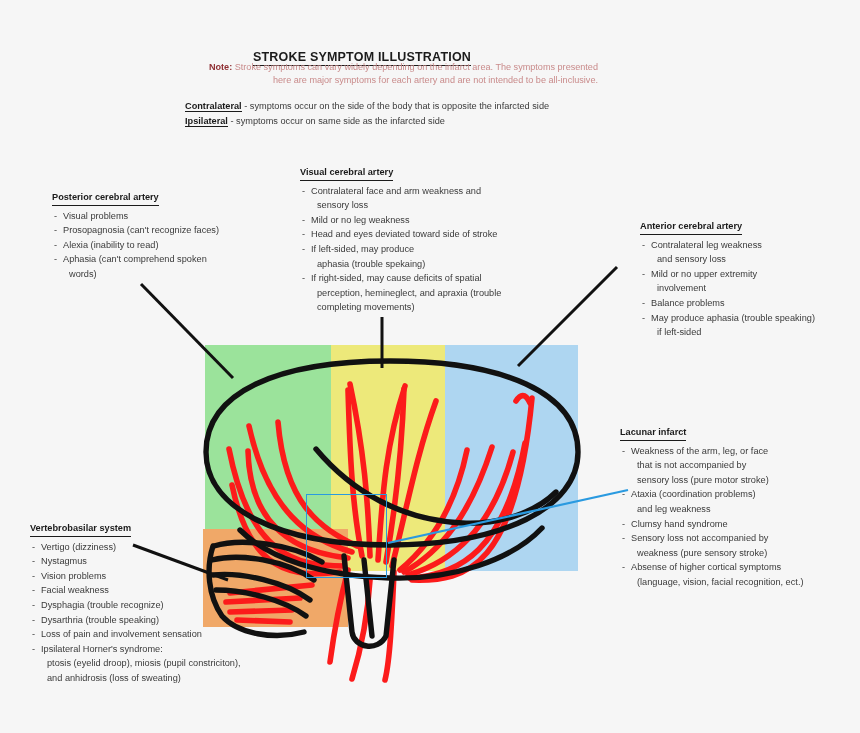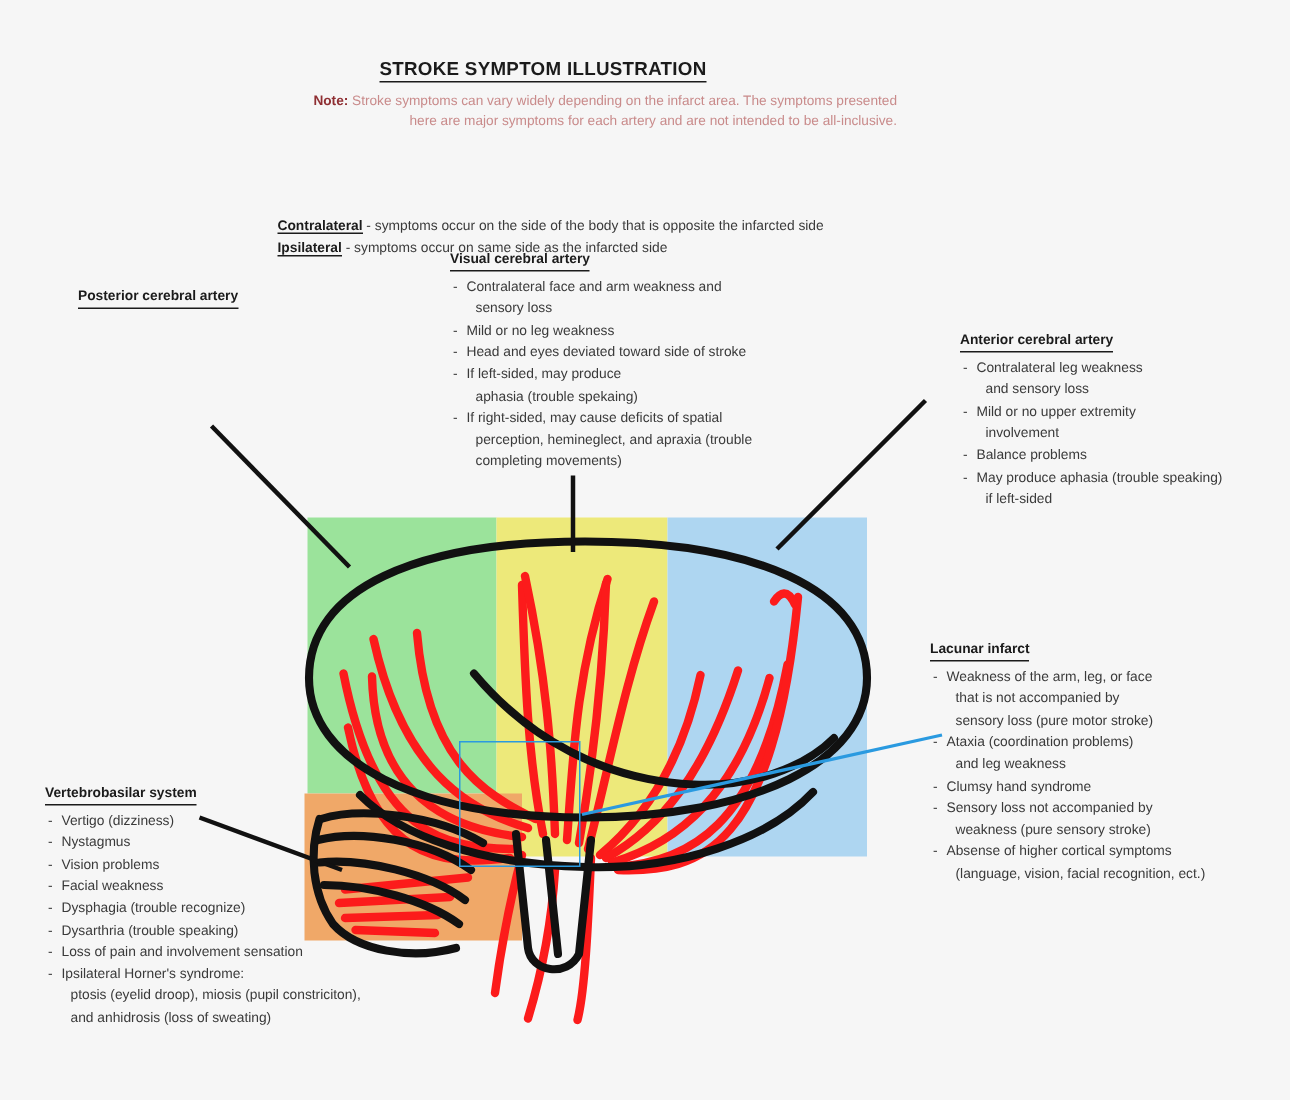--- a/index.html
+++ b/index.html
@@ -18,21 +18,21 @@
   .stage {
     position: absolute;
     left: 0; top: 0;
     width: 860px;
     height: 733px;
   }
 
   
   #doc-title {
     position: absolute;
-    left: 0; top: 39px;
+    left: 0; top: 50px;
     width: 724px;
     text-align: center;
     font-size: 12.5px;
     font-weight: bold;
     color: #1b1b1b;
     letter-spacing: .2px;
   }
   #doc-title span {
     border-bottom: 1.6px solid #1b1b1b;
     padding-bottom: 1px;
@@ -56,21 +56,20 @@
     padding-left: 22px;
   }
 
   #defs-block {
     position: absolute;
     left: 185px; top: 99px;
     width: 470px;
     font-size: 9.2px;
     line-height: 14.5px;
     color: #3a3a3a;
-    margin-top: 44px;
   }
   #defs-block b {
     color: #1b1b1b;
     border-bottom: 1.3px solid #1b1b1b;
   }
 
   
   .label-block {
     position: absolute;
     font-size: 9.2px;
@@ -228,20 +227,27 @@
       <line x1="141" y1="284" x2="233" y2="378" stroke="#111111" stroke-width="3"></line>
       <line x1="382" y1="317" x2="382" y2="368" stroke="#111111" stroke-width="3"></line>
       <line x1="617" y1="267" x2="518" y2="366" stroke="#111111" stroke-width="3"></line>
       <line x1="133" y1="545" x2="228" y2="580" stroke="#111111" stroke-width="3"></line>
       <line x1="388" y1="543" x2="628" y2="490" stroke="#2A9AE0" stroke-width="2.2"></line>
     </svg>
   </div>
 
   <div class="label-block" id="block-posterior">
     <div class="lb-title">Posterior cerebral artery</div>
+    <ul>
+      <li>Visual problems</li>
+      <li>Prosopagnosia (can't recognize faces)</li>
+      <li>Alexia (inability to read)</li>
+      <li>Aphasia (can't comprehend spoken</li>
+      <li class="cont">words)</li>
+    </ul>
   </div>
 
   <div class="label-block" id="block-middle">
     <div class="lb-title">Visual cerebral artery</div>
     <ul>
       <li>Contralateral face and arm weakness and</li>
       <li class="cont">sensory loss</li>
       <li>Mild or no leg weakness</li>
       <li>Head and eyes deviated toward side of stroke</li>
       <li>If left-sided, may produce</li>

